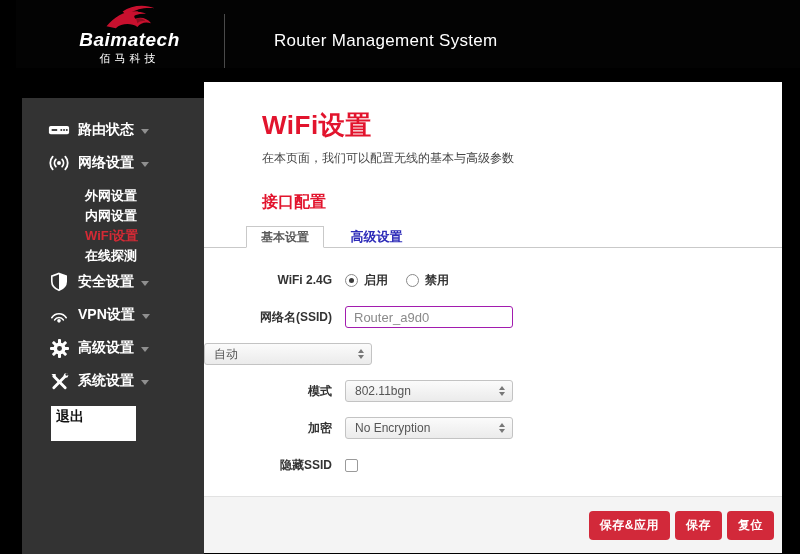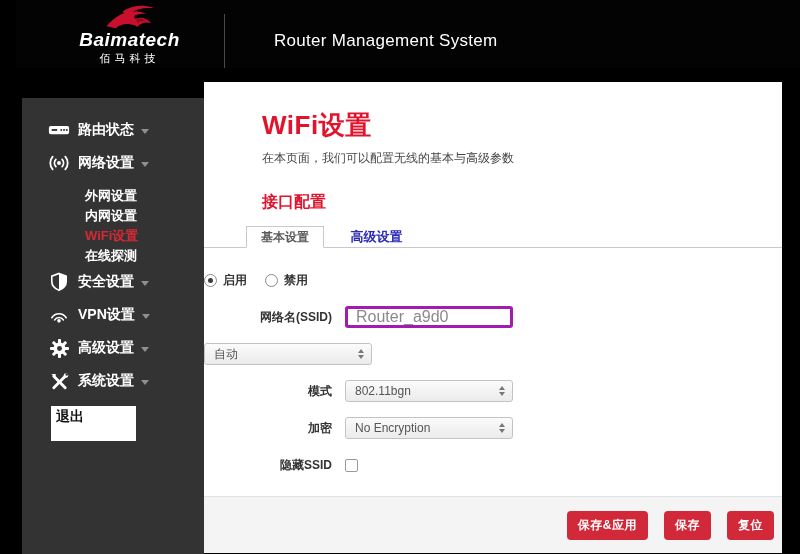--- a/index.html
+++ b/index.html
@@ -47,33 +47,33 @@
   .tab-link { display:inline-block; margin-left:22px; line-height:22px; vertical-align:top;
     color:#2d2bb8; font-size:13px; font-weight:bold; text-decoration:none; cursor:pointer; }
 
   .form { margin-top:21px; }
   .form-row { display:flex; align-items:center; margin-bottom:15px; min-height:22px; }
   .form-label { width:141px; text-align:right; padding-right:13px; font-size:12px; font-weight:bold; color:#333; flex:none; }
   .radio-group { display:flex; align-items:center; gap:6px; }
   .radio { width:13px; height:13px; border-radius:50%; border:1px solid #8a8a8a; background:#fff; position:relative; flex:none; cursor:pointer; }
   .radio.checked::after { content:""; position:absolute; left:3px; top:3px; width:5px; height:5px; border-radius:50%; background:#3c3c3c; }
   .radio-label { font-size:12px; font-weight:bold; color:#333; margin-right:12px; }
-  .text-input { width:168px; height:22px; border:3px solid #a21caf; border-radius:3px;
-    padding:0 8px; font-size:16px; color:#8a8a8a; font-family:"Liberation Sans",sans-serif; outline:none; background:#fff; }
+  .text-input { width:168px; height:22px; border:1px solid #a21caf; border-radius:3px;
+    padding:0 8px; font-size:13px; color:#8a8a8a; font-family:"Liberation Sans",sans-serif; outline:none; background:#fff; }
   .select-box { width:168px; height:22px; border:1px solid #c3c3c3; border-radius:3px;
     background:linear-gradient(#fbfbfb,#ebebeb); display:flex; align-items:center; justify-content:space-between;
     padding:0 7px 0 9px; font-size:12px; color:#555; cursor:pointer; }
   .stepper { display:flex; flex-direction:column; gap:2px; }
   .stepper .up { width:0; height:0; border-left:3.5px solid transparent; border-right:3.5px solid transparent; border-bottom:4px solid #777; }
   .stepper .down { width:0; height:0; border-left:3.5px solid transparent; border-right:3.5px solid transparent; border-top:4px solid #777; }
   .checkbox { width:13px; height:13px; border:1px solid #9a9a9a; border-radius:2px; background:#fff; cursor:pointer; }
 
   .content-footer { position:absolute; left:0; right:0; bottom:0; height:57px;
     background:#f4f4f4; border-top:1px solid #e2e2e2;
-    display:flex; align-items:center; justify-content:flex-end; gap:16px; padding-right:8px; }
+    display:flex; align-items:center; justify-content:flex-end; gap:5px; padding-right:8px; }
   .btn { background:#d2293a; color:#fff; border:none; border-radius:4px;
     font-size:12px; font-weight:bold; padding:6px 11px; cursor:pointer; font-family:"Liberation Sans",sans-serif; letter-spacing:0.5px; }
 </style>
 </head>
 <body>
 
 <div id="app">
 
   <div class="header">
     <div class="logo-block">
@@ -197,20 +197,21 @@
     </div>
 
     <div class="tabbar">
       <span class="tab-active">基本设置</span>
       <a class="tab-link">高级设置</a>
     </div>
 
     <div class="form">
 
       <div class="form-row">
+        <div class="form-label">WiFi 2.4G</div>
         <div class="radio-group">
           <span class="radio checked"></span>
           <span class="radio-label">启用</span>
           <span class="radio"></span>
           <span class="radio-label">禁用</span>
         </div>
       </div>
 
       <div class="form-row">
         <div class="form-label">网络名(SSID)</div>

